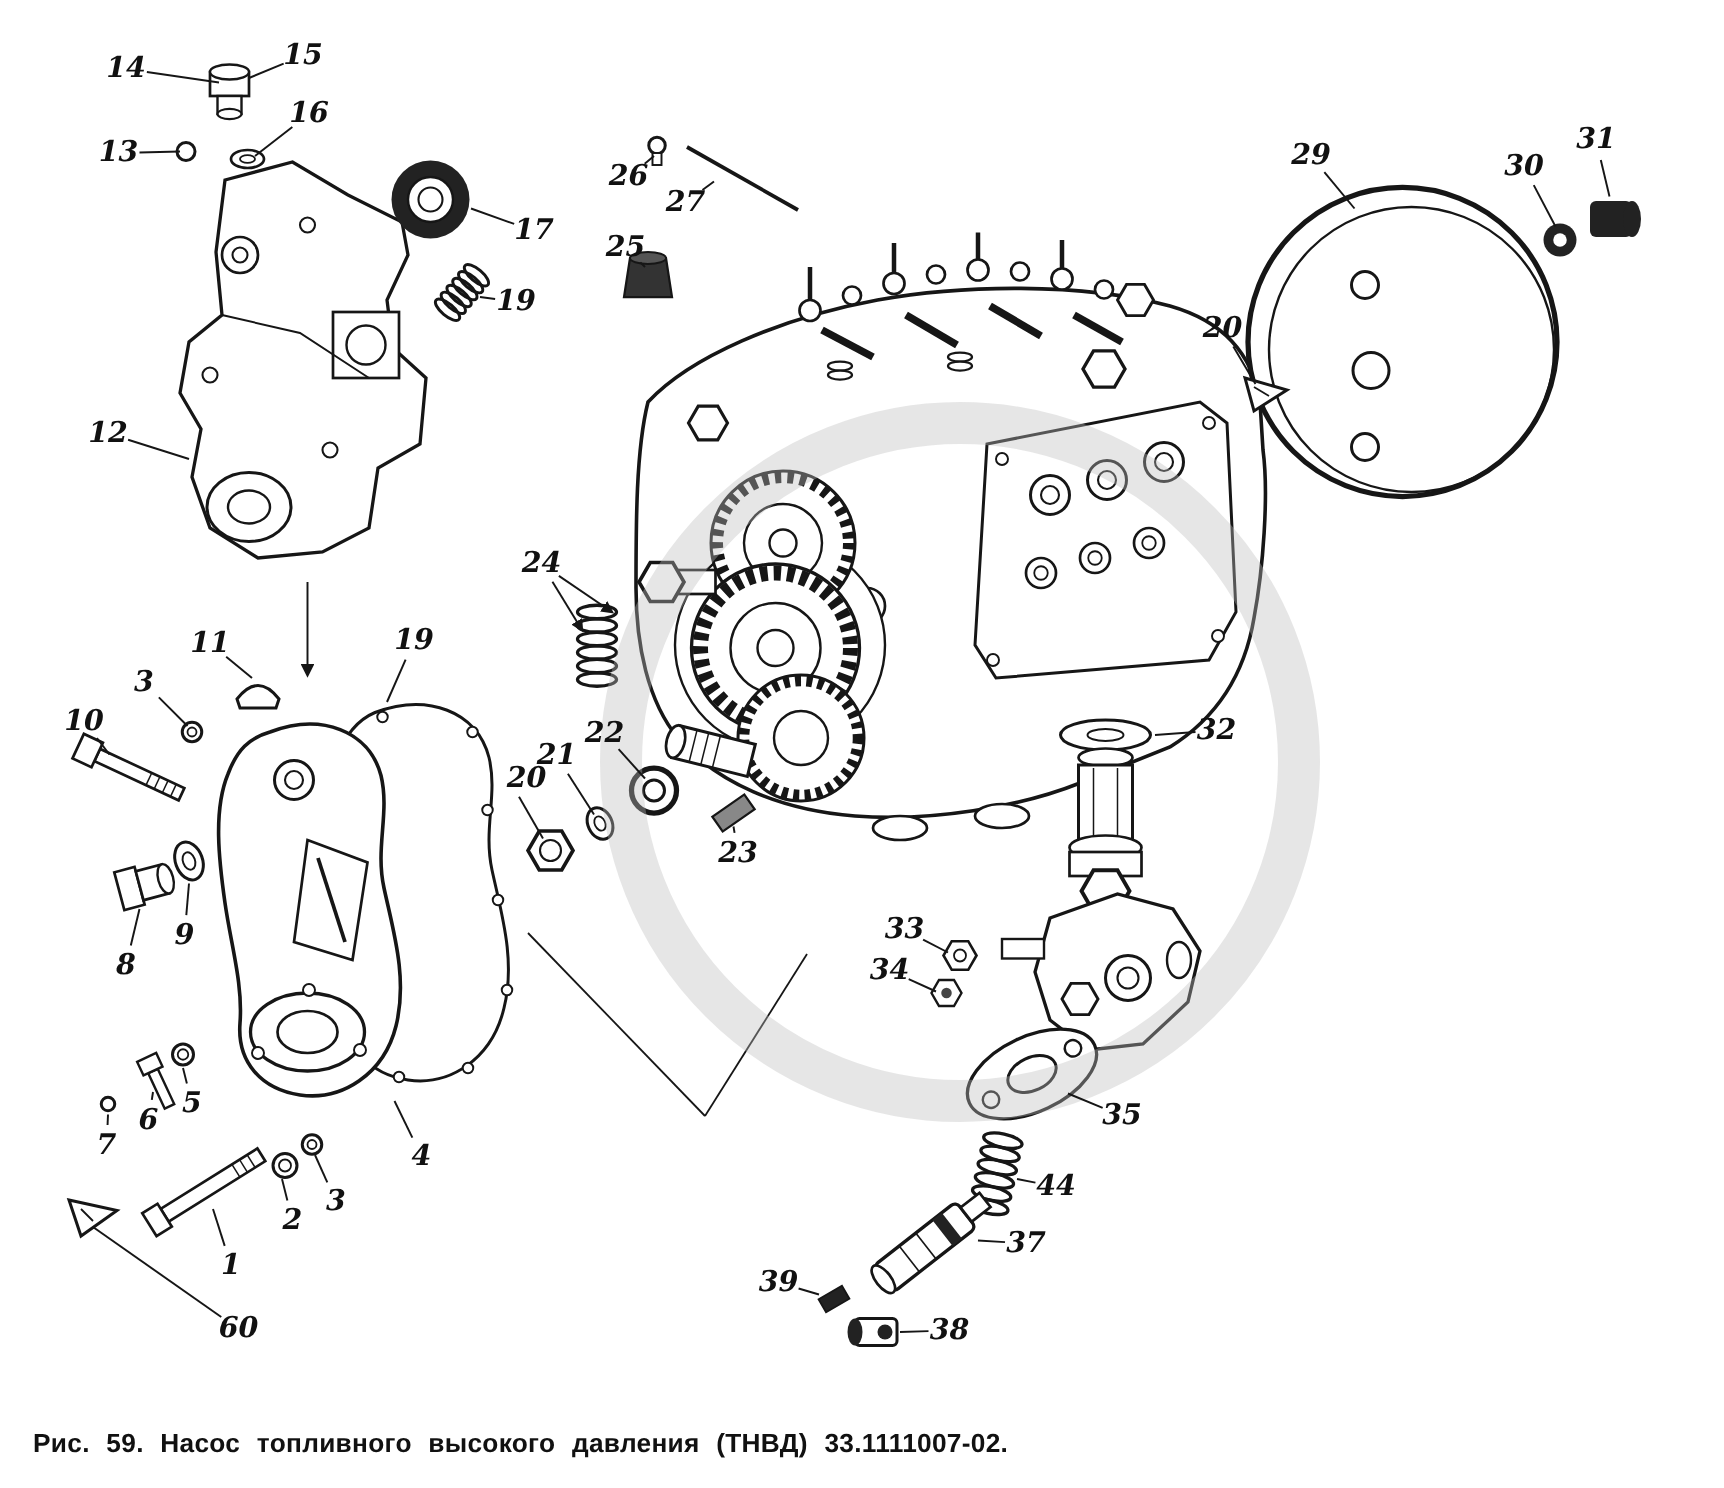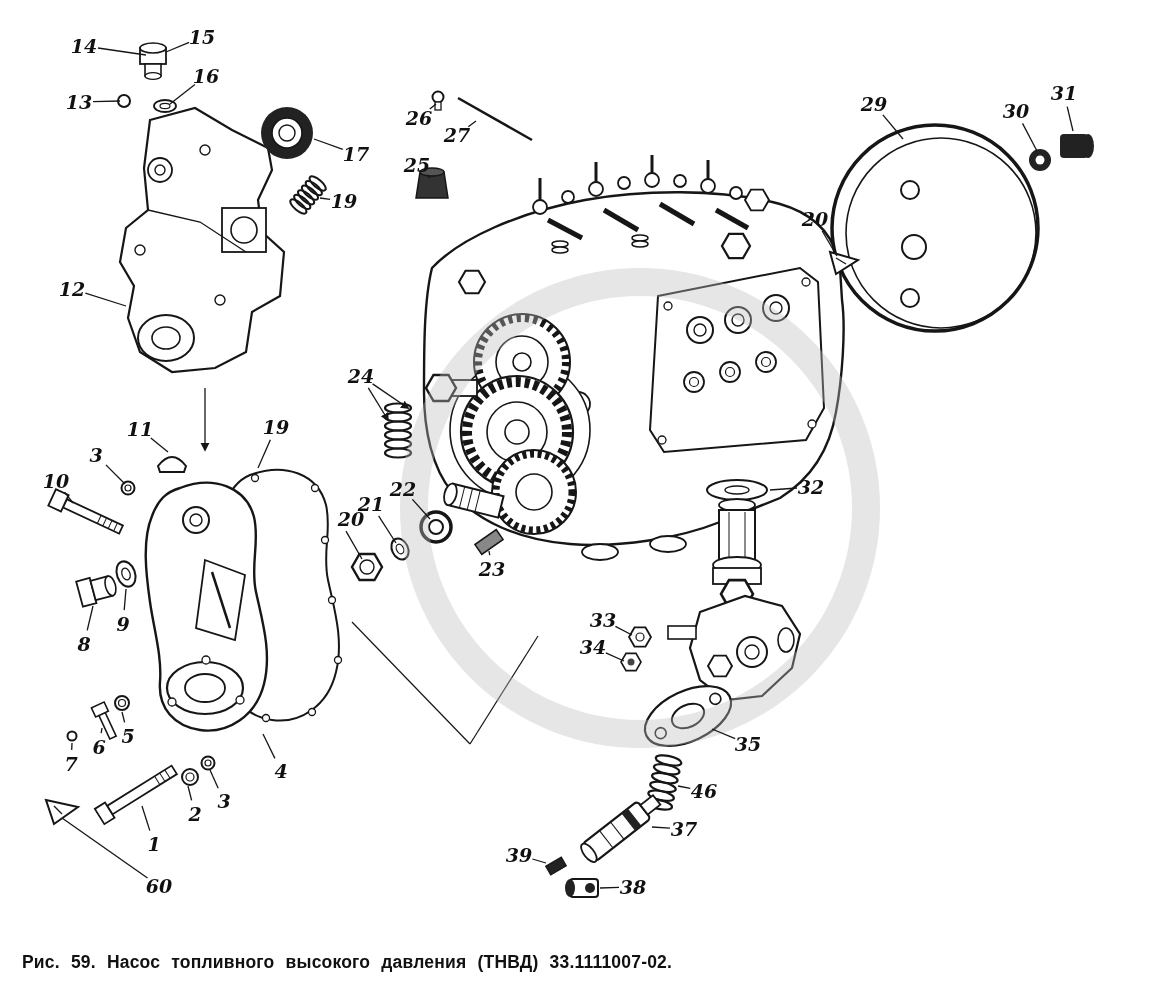--- a/index.html
+++ b/index.html
@@ -433,21 +433,21 @@
         <div class="callout" style="left: 811px; top: 487px;">32</div>
         <div class="callout" style="left: 603px; top: 620px;">33</div>
         <div class="callout" style="left: 593px; top: 647px;">34</div>
         <div class="callout" style="left: 123px; top: 624px;">9</div>
         <div class="callout" style="left: 84px; top: 644px;">8</div>
         <div class="callout" style="left: 128px; top: 736px;">5</div>
         <div class="callout" style="left: 99px; top: 747px;">6</div>
         <div class="callout" style="left: 71px; top: 764px;">7</div>
         <div class="callout" style="left: 281px; top: 771px;">4</div>
         <div class="callout" style="left: 748px; top: 744px;">35</div>
-        <div class="callout" style="left: 704px; top: 791px;">46</div>
+        <div class="callout" style="left: 704px; top: 791px;">44</div>
         <div class="callout" style="left: 684px; top: 829px;">37</div>
         <div class="callout" style="left: 195px; top: 814px;">2</div>
         <div class="callout" style="left: 224px; top: 801px;">3</div>
         <div class="callout" style="left: 154px; top: 844px;">1</div>
         <div class="callout" style="left: 519px; top: 855px;">39</div>
         <div class="callout" style="left: 633px; top: 887px;">38</div>
         <div class="callout" style="left: 159px; top: 886px;">60</div>
       </div>
   </div>
 

